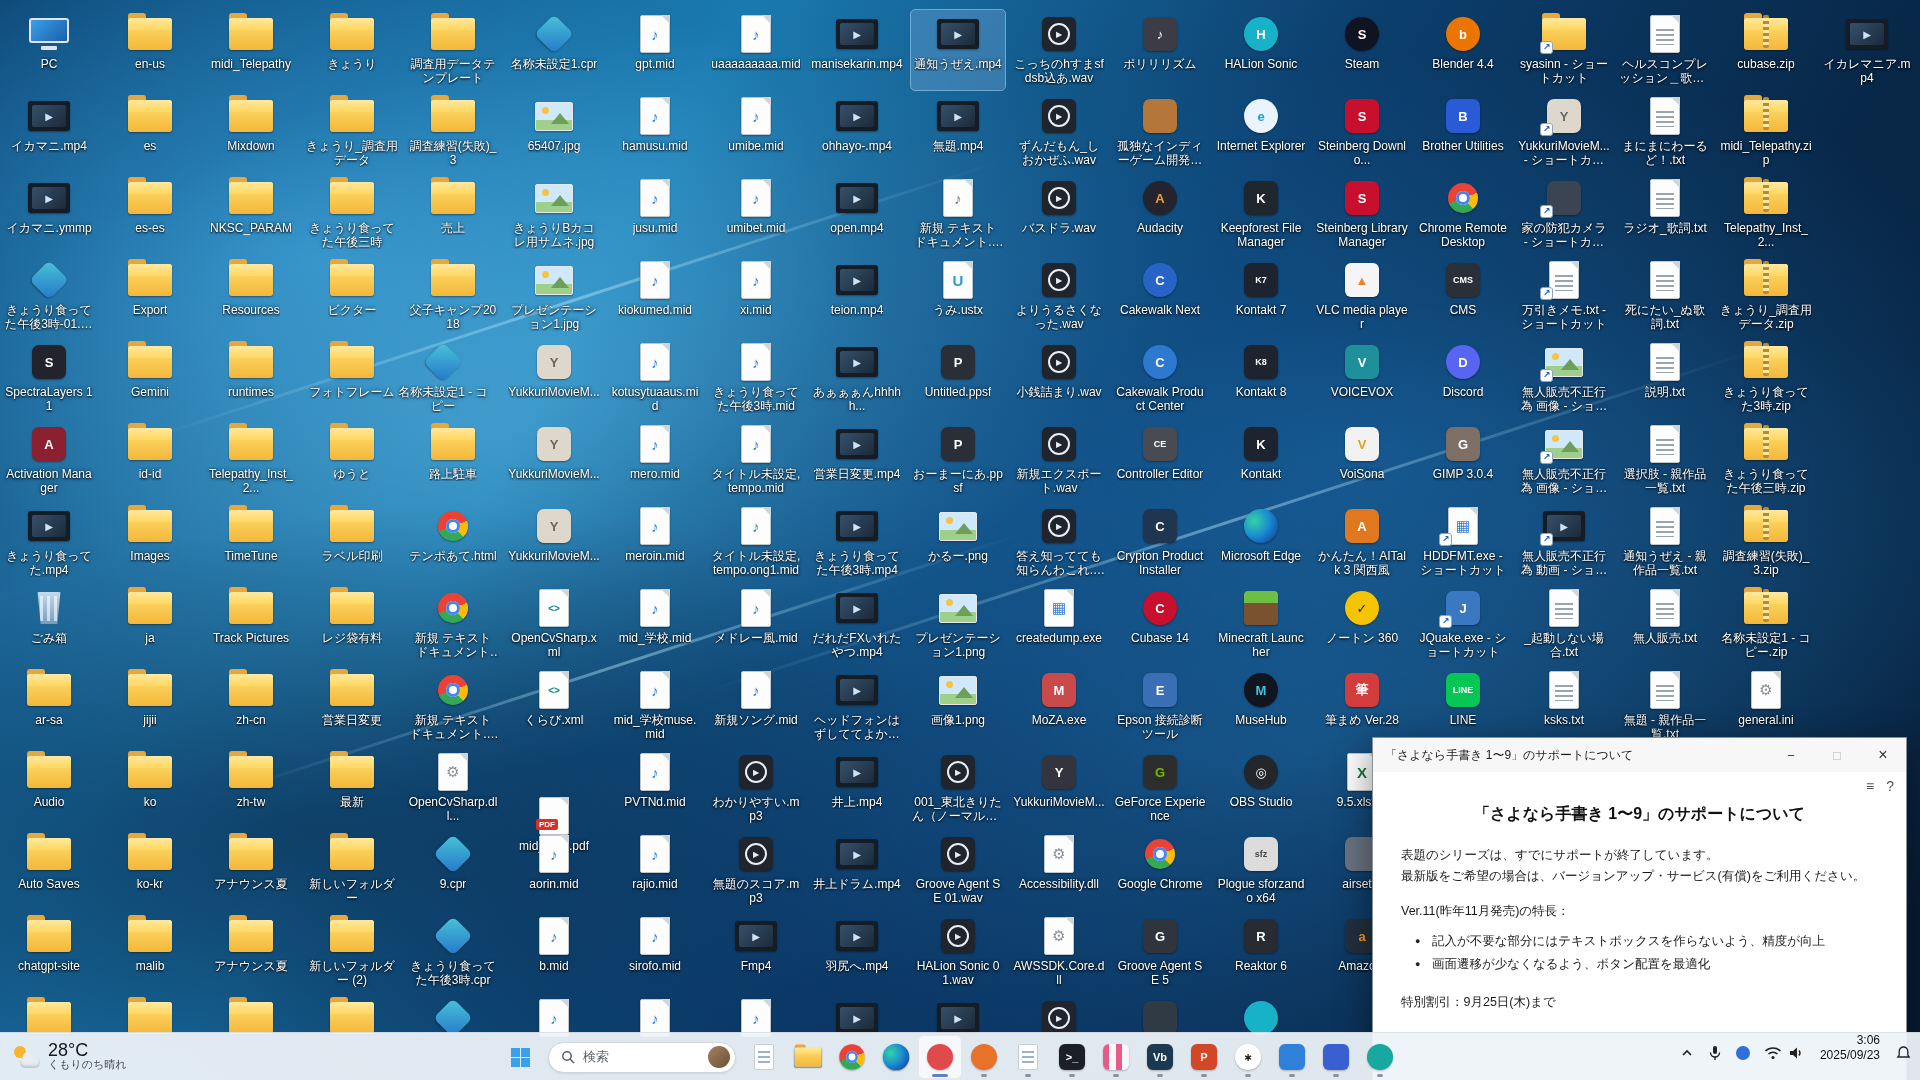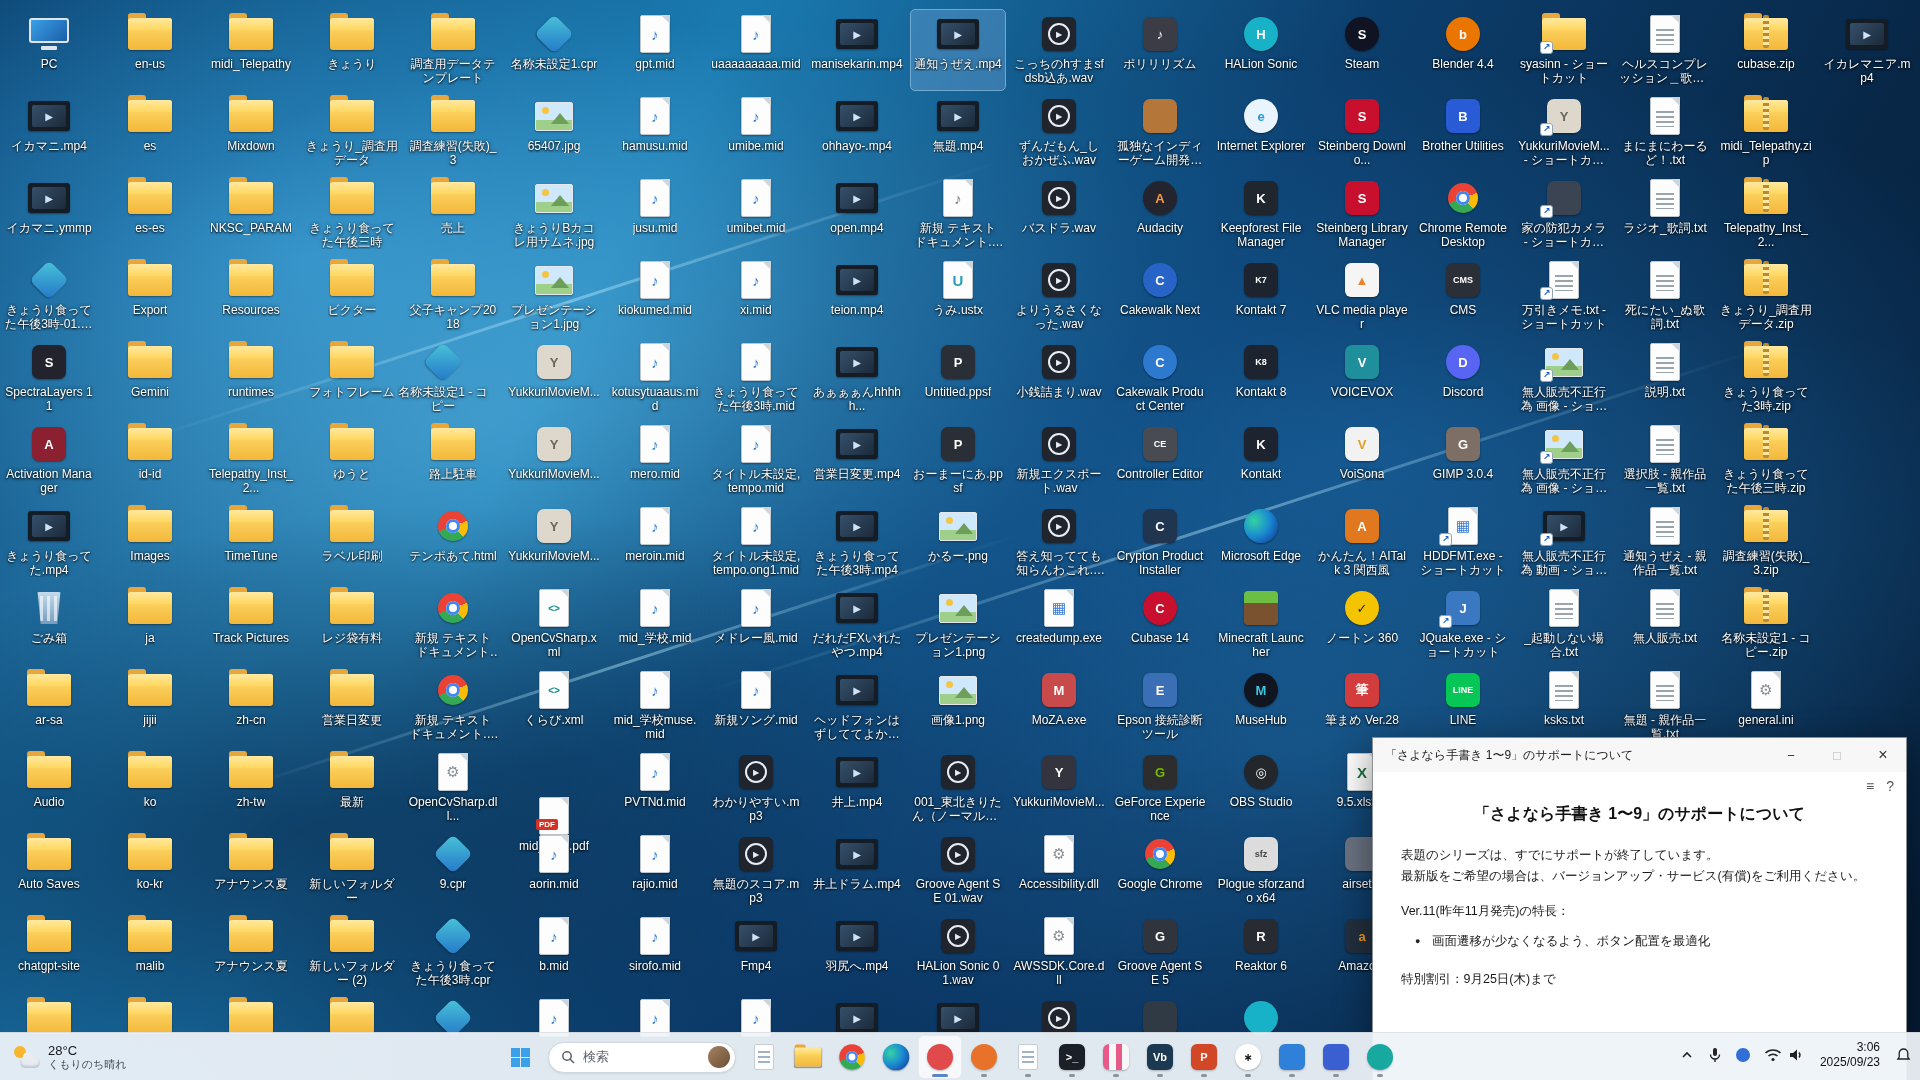--- a/index.html
+++ b/index.html
@@ -76,41 +76,41 @@
 .dlg-bullets li{position:relative;padding-left:17px;line-height:23px}
 .dlg-bullets li::before{content:"●";position:absolute;left:0;top:0;font-size:9px;line-height:23px;color:#222}
 .dlg-line.deadline{margin-top:16px}
 
 .taskbar{position:absolute;left:0;right:0;bottom:0;height:48px;background:rgba(238,243,249,.94);border-top:1px solid rgba(0,0,0,.07);z-index:100}
 .tb-weather{position:absolute;left:4px;top:3px;bottom:3px;display:flex;align-items:center;gap:8px;padding:0 10px;border-radius:6px}
 .w-icon{position:relative;width:26px;height:22px}
 .w-sun{position:absolute;left:0;top:0;width:12px;height:12px;border-radius:50%;background:#f7b62e}
 .w-cloud{position:absolute;right:0;bottom:0;width:20px;height:11px;border-radius:8px;background:#e9edf2;box-shadow:inset 0 -2px 3px rgba(150,160,175,.55)}
 .w-cloud::before{content:"";position:absolute;left:3px;top:-5px;width:10px;height:10px;border-radius:50%;background:#e9edf2}
-.w-temp{font-size:13px;color:#16181b;line-height:15px}
+.w-temp{font-size:18px;color:#16181b;line-height:15px}
 .w-desc{font-size:11px;color:#454b52;line-height:13px}
 .tb-center{position:absolute;left:498px;top:0;height:48px;display:flex;align-items:center}
 .tb-btn{width:44px;height:44px;margin-top:0;border-radius:6px;display:flex;align-items:center;just-content:center;align-items:center;justify-content:center}
 .tb-search{width:188px;height:31px;background:#fff;border:1px solid #d0d6dd;border-radius:16px;display:flex;align-items:center;gap:8px;padding:0 5px 0 12px;margin:0 6px;box-shadow:0 1px 2px rgba(0,0,0,.08)}
 .tb-search-text{font-size:13px;color:#5a6068;flex:1}
 .tb-search-img{width:22px;height:22px;border-radius:50%;background:linear-gradient(135deg,#a58363,#6b4e35)}
 #taskbar-apps{display:flex;align-items:center}
 .tb-app{width:44px;height:44px;position:relative;border-radius:6px;display:flex;align-items:center;justify-content:center}
 .tb-app.active{background:rgba(255,255,255,.7);box-shadow:inset 0 0 0 1px rgba(0,0,0,.06)}
 .tb-app .ind{position:absolute;bottom:2px;left:50%;transform:translateX(-50%);width:6px;height:3px;border-radius:2px;background:#8a93a0}
 .tb-app.active .ind{width:16px;background:#5a84c4}
 .tb-app .g-folder{transform:scale(.6)}
 .tb-app .g-chrome{transform:scale(.85)}
 .tb-app .g-app{transform:scale(.78)}
 .tb-ic{width:26px;height:26px;border-radius:6px;display:flex;align-items:center;justify-content:center;color:#fff;font-size:11px;font-weight:bold;box-shadow:0 1px 2px rgba(0,0,0,.25)}
 .tb-ic.circle{border-radius:50%}
 .tb-page{width:20px;height:26px;background:#fff;border:1px solid #c6ccd4;border-radius:2px;position:relative}
 .tb-page::after{content:"";position:absolute;left:3px;right:3px;top:6px;height:14px;background:repeating-linear-gradient(180deg,#9fb3c8 0 2px,transparent 2px 5px)}
 .tb-piano{width:26px;height:26px;border-radius:6px;box-shadow:0 1px 2px rgba(0,0,0,.25);background:linear-gradient(90deg,#e85a8a 0 25%,#f7f7f7 25% 50%,#e85a8a 50% 75%,#f7f7f7 75%)}
-.tb-tray{position:absolute;right:2px;top:0;height:43px;display:flex;align-items:center}
+.tb-tray{position:absolute;right:2px;top:0;height:43px;display:flex;}
 .tray-btn{height:40px;padding:0 7px;border-radius:6px;display:flex;align-items:center;justify-content:center;color:#1f2328}
 .tray-dot{width:14px;height:14px;border-radius:50%;background:#2f6fd6;display:block}
 .tb-clock{font-size:12px;color:#111;text-align:right;line-height:15px;padding:0 9px}
 </style>
 </head>
 <body>
 
 <div class="desktop">
   <div class="wp-swirls">
     <div class="band b1"></div>
@@ -1711,20 +1711,21 @@
     <div class="dlg-body">
       <div class="dlg-tools">
         <span class="dlg-tool">≡</span>
         <span class="dlg-tool">?</span>
       </div>
       <div class="dlg-heading">「さよなら手書き 1〜9」のサポートについて</div>
       <div class="dlg-line">表題のシリーズは、すでにサポートが終了しています。</div>
       <div class="dlg-line">最新版をご希望の場合は、バージョンアップ・サービス(有償)をご利用ください。</div>
       <div class="dlg-line feat">Ver.11(昨年11月発売)の特長：</div>
       <ul class="dlg-bullets" id="dlg-bullets">
+          <li>記入が不要な部分にはテキストボックスを作らないよう、精度が向上</li>
           <li>画面遷移が少なくなるよう、ボタン配置を最適化</li>
         </ul>
       <div class="dlg-line deadline">特別割引：9月25日(木)まで</div>
     </div>
   </div>
 
   <div class="taskbar">
     <div class="tb-weather">
       <span class="w-icon">
         <i class="w-sun"></i>

